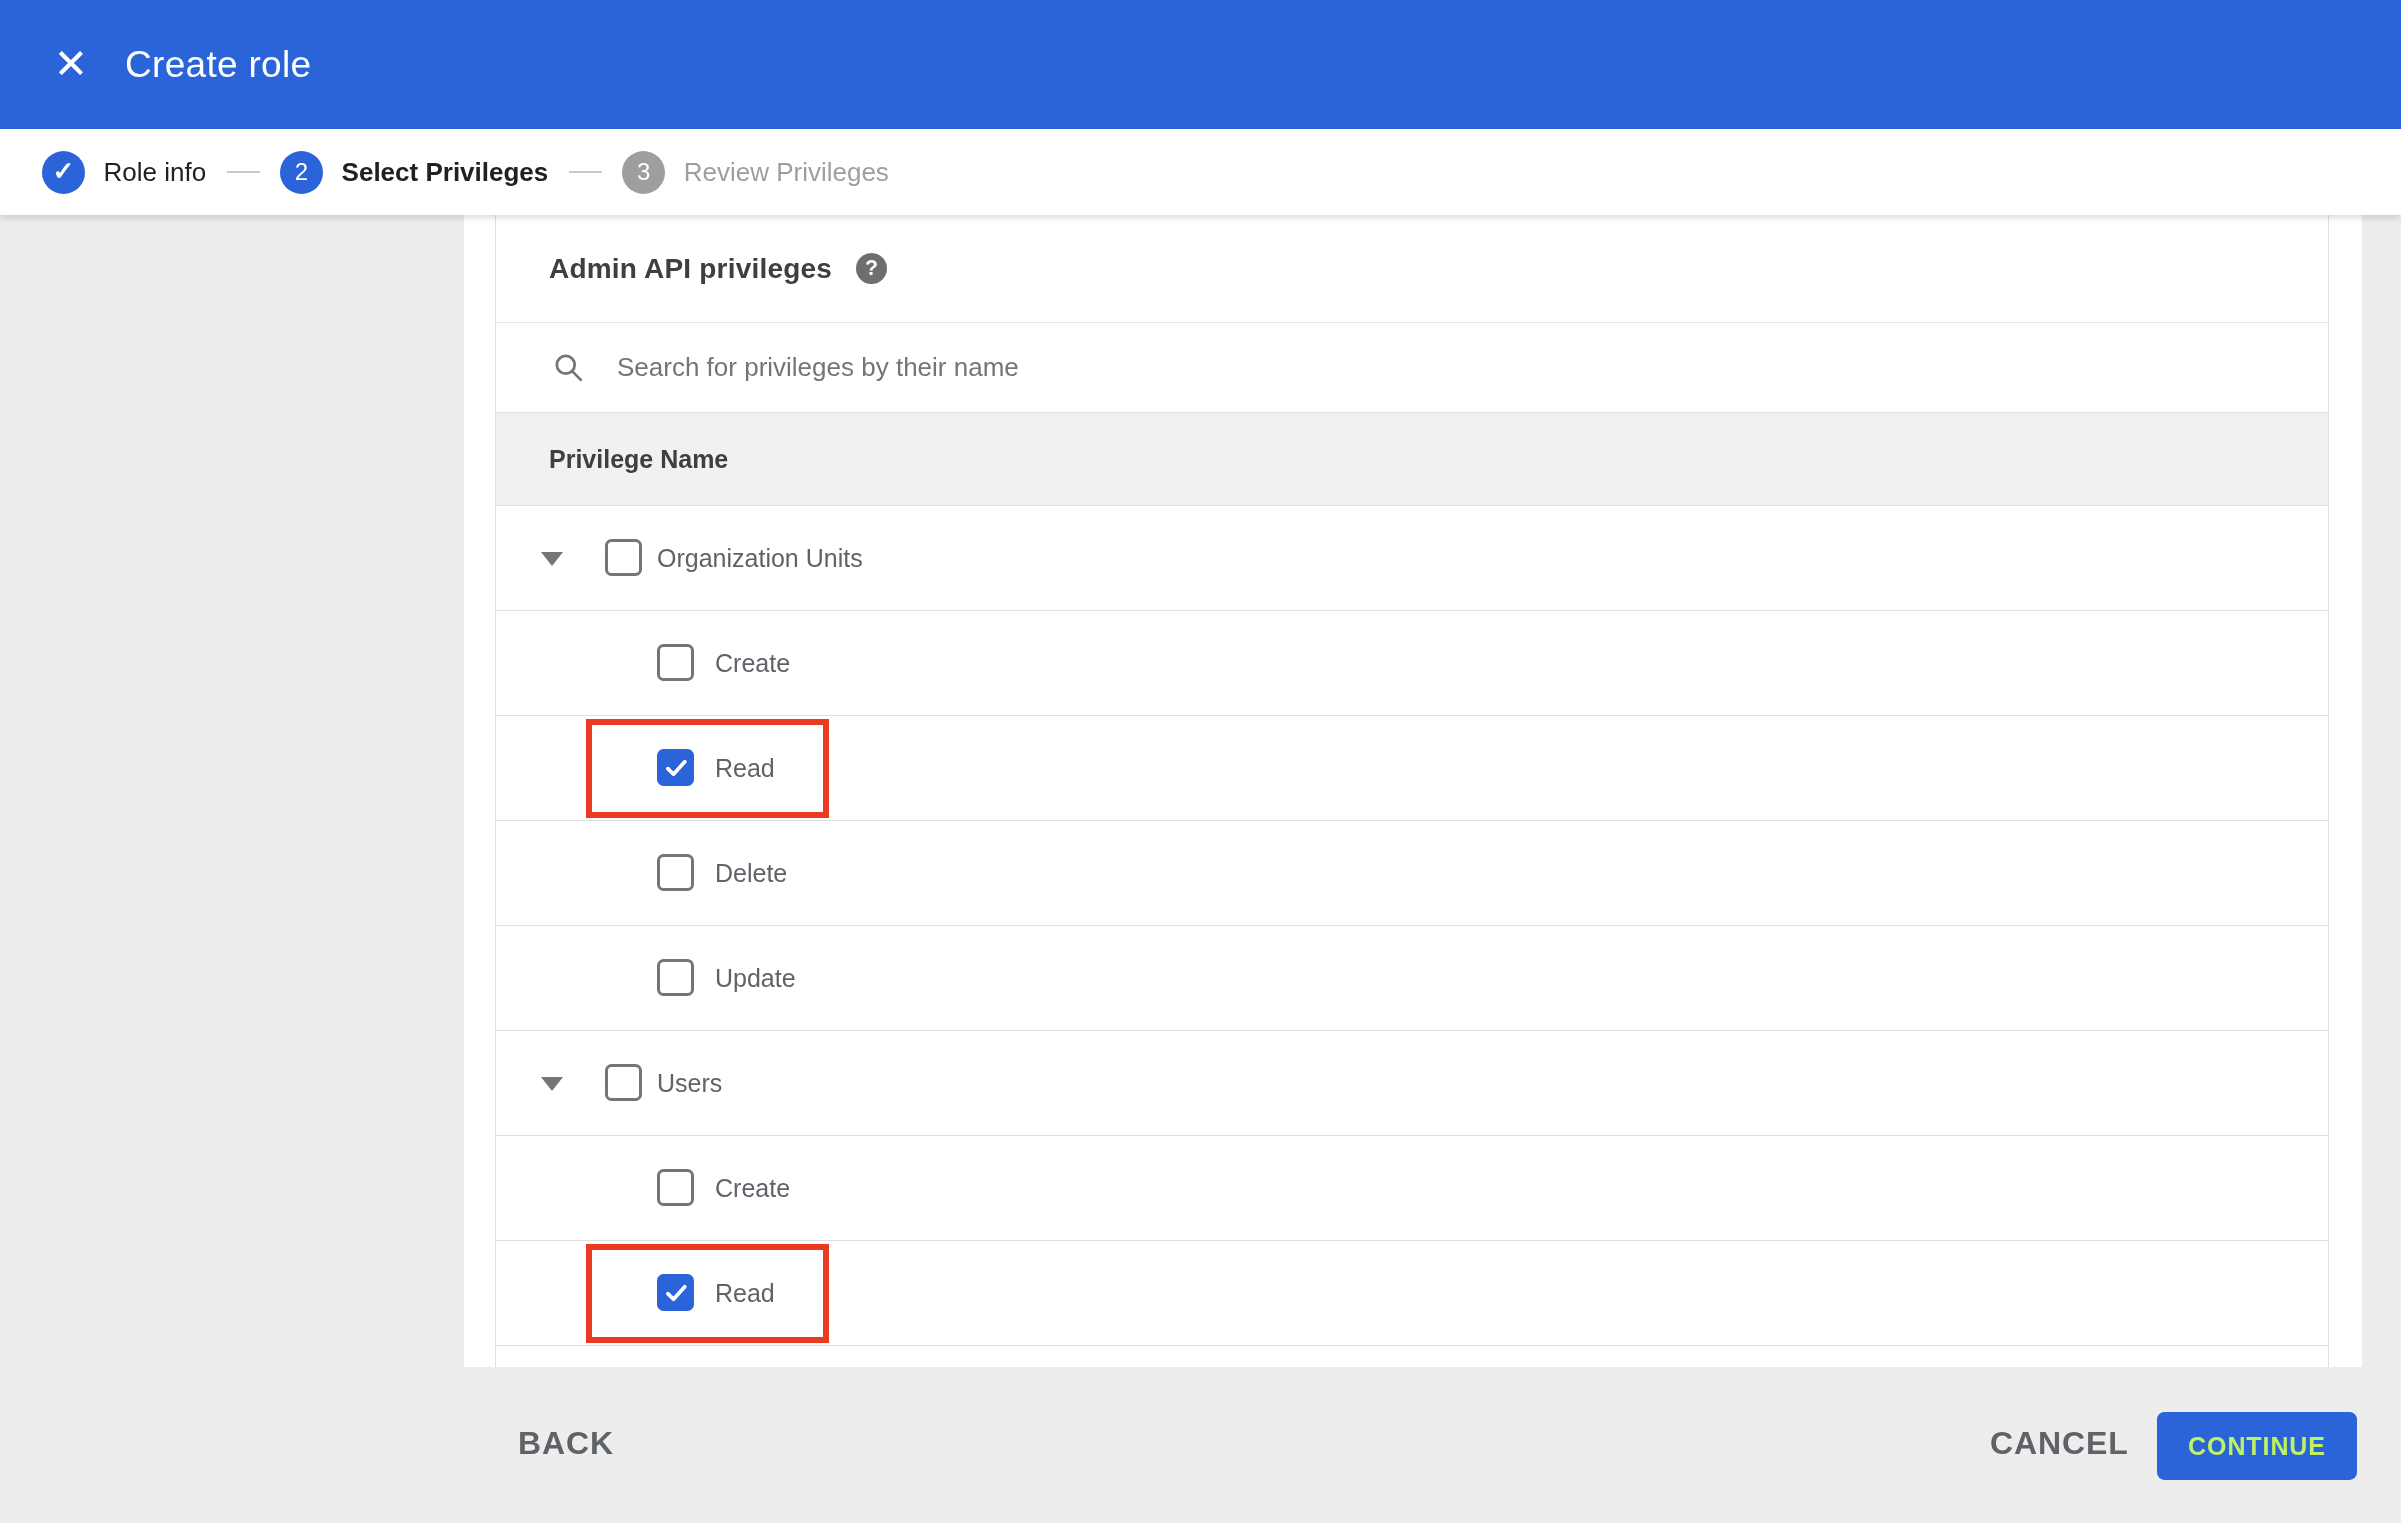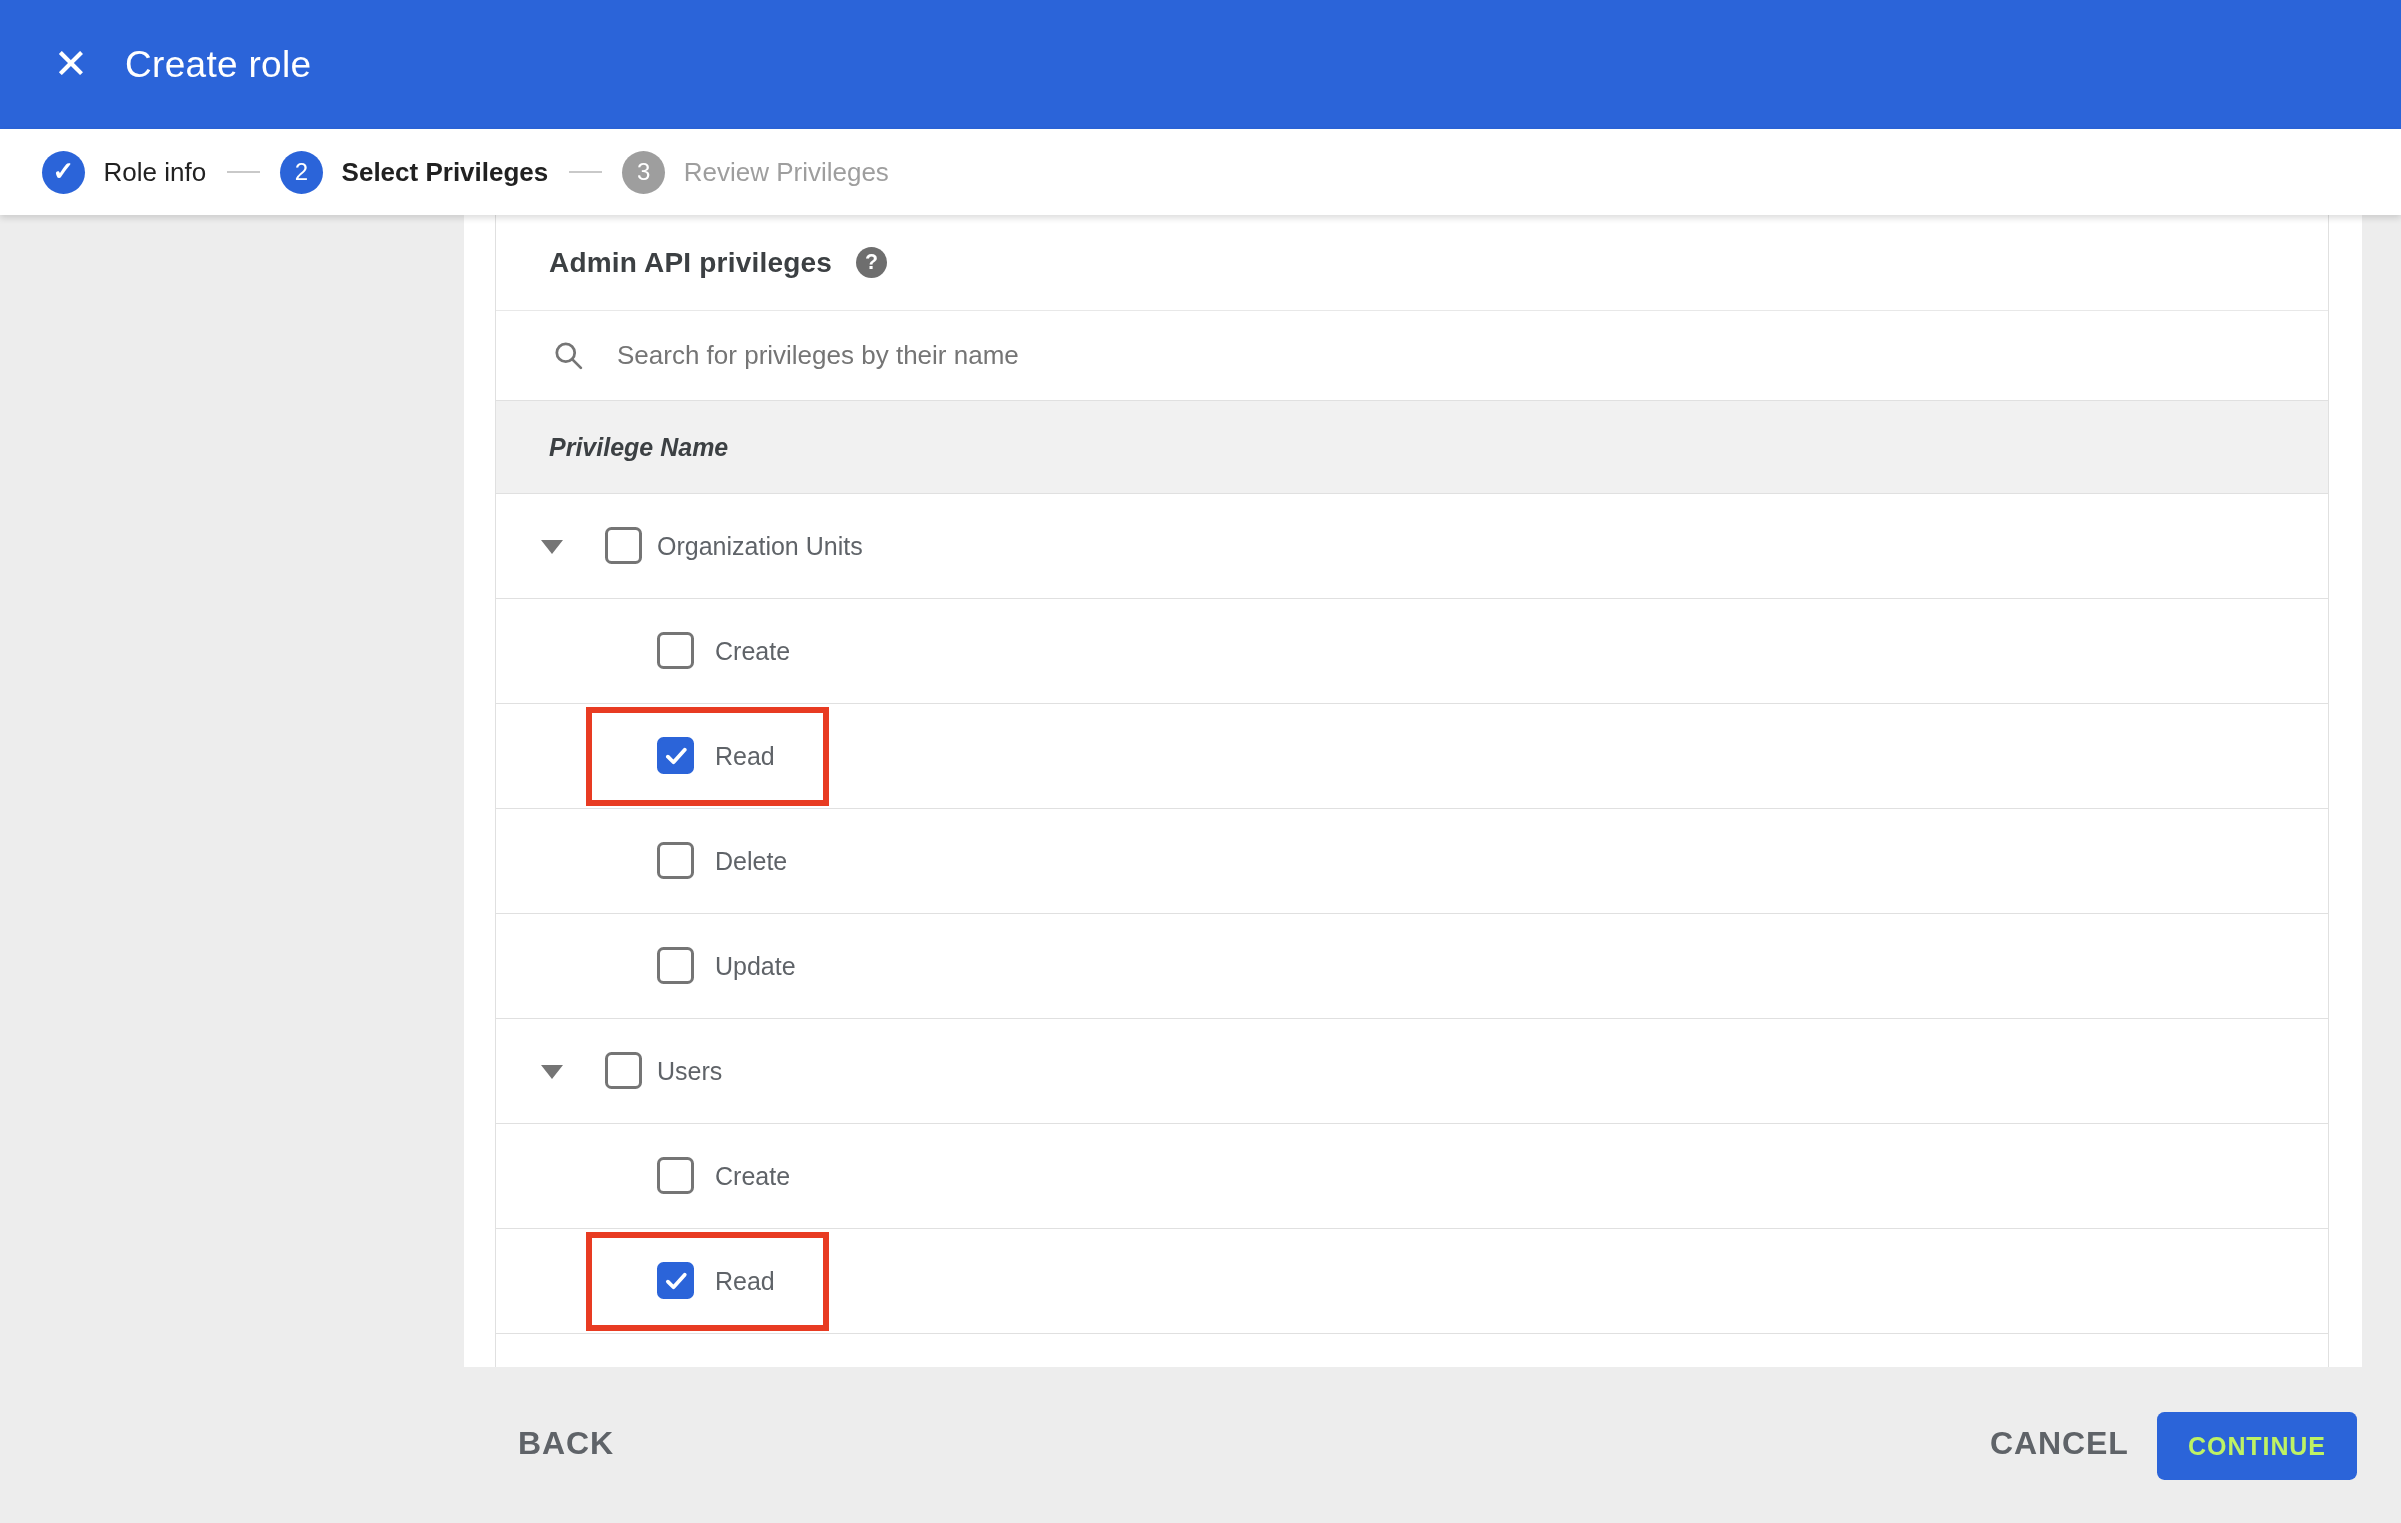--- a/index.html
+++ b/index.html
@@ -47,21 +47,21 @@
   .check-glyph{font-size:26px;font-weight:bold;transform:translateY(-0.9px);}
 
   
   .content-bg{position:absolute;left:0;top:215px;width:2401px;height:1308px;background:var(--page-gray);}
   .white-col{position:absolute;left:464px;top:215px;width:1898px;height:1152px;background:#fff;}
   .card{
     position:absolute;left:495px;top:215px;width:1834px;height:1152px;background:#fff;
     border-left:0.9px solid var(--divider);border-right:0.9px solid var(--divider);
   }
   .card-heading{
-    height:96px;display:flex;align-items:center;padding-left:53px;
+    height:108px;display:flex;align-items:center;padding-left:53px;
     border-bottom:0.9px solid #e8e8e8;
     text-align:center;
   }
   .heading-text{font-size:28px;font-weight:bold;color:var(--dark-text);letter-spacing:0.2px;}
   .help-icon{
     width:31px;height:31px;border-radius:50%;background:#6e6e6e;color:#fff;
     display:flex;align-items:center;justify-content:center;
     font-size:21.3px;font-weight:bold;margin-left:24px;cursor:pointer;
   }
   .search-row{
@@ -71,21 +71,21 @@
   .search-icon{flex:0 0 auto;display:flex;}
   .search-input{
     border:none;outline:none;font-size:26px;color:#3c4043;margin-left:32px;width:1299px;
     font-family:"Liberation Sans", sans-serif;background:transparent;
   }
   .search-input::placeholder{color:var(--muted);opacity:1;}
   .col-header{
     height:93px;background:#f1f1f1;display:flex;align-items:center;padding-left:53px;
     border-bottom:0.9px solid var(--divider);
   }
-  .col-header-text{font-size:25px;font-weight:bold;color:var(--dark-text);font-style:italic;}
+  .col-header-text{font-size:25px;font-weight:bold;color:var(--dark-text);}
 
   
   .priv-row{
     position:relative;height:105px;border-bottom:0.9px solid var(--divider);
   }
   .expand-arrow{
     position:absolute;left:45px;top:46px;width:0;height:0;cursor:pointer;
     border-left:11px solid transparent;border-right:11px solid transparent;
     border-top:14px solid #757575;
   }

